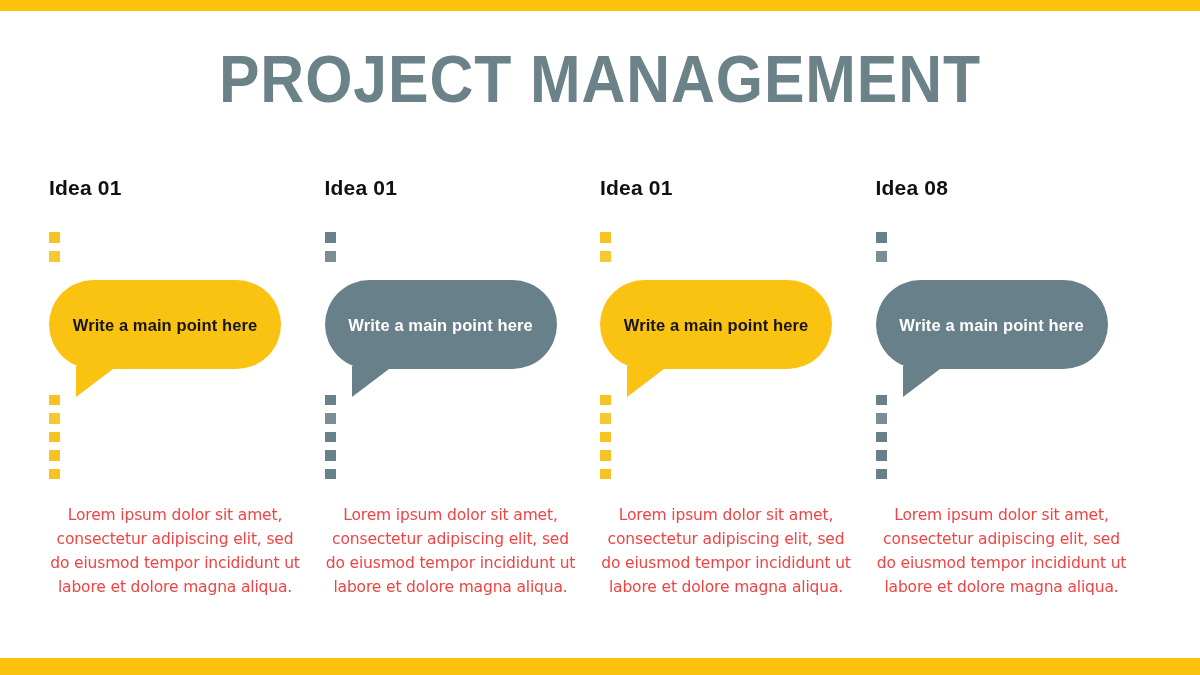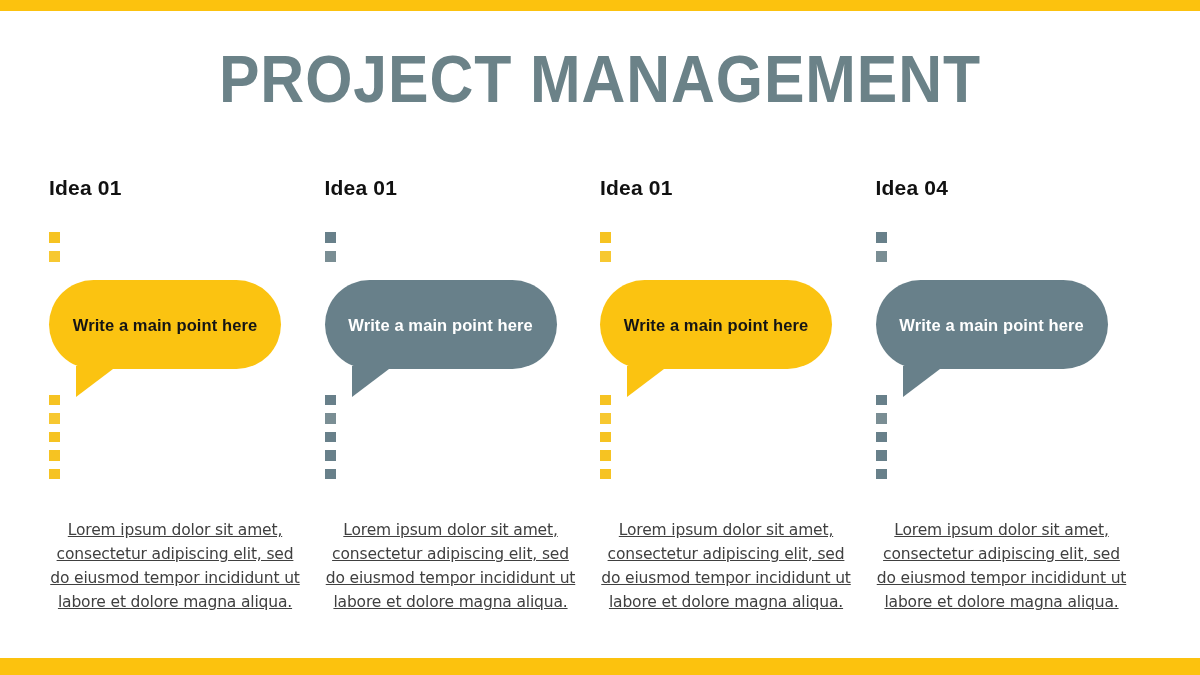--- a/index.html
+++ b/index.html
@@ -147,30 +147,29 @@
   .c-yellow .bubble { background: #FBC311; }
   .c-yellow .bubble-text { color: #151515; }
   .c-yellow .bubble-tail { border-color: transparent transparent transparent #FBC311; }
 
   .c-gray .bubble { background: #68808A; }
   .c-gray .bubble-text { color: #FFFFFF; }
   .c-gray .bubble-tail { border-color: transparent transparent transparent #68808A; }
 
   
   .body-text {
-    margin-top: 31px;
+    margin-top: 16px;
     width: 252px;
     text-align: center;
     font-size: 15.5px;
     line-height: 24px;
-    color: #404040;
+    color: #ef4444;
     font-family: "DejaVu Sans", "Liberation Sans", sans-serif;
     font-weight: normal;
     letter-spacing: -0.15px;
-    text-decoration: underline;
   }
 </style>
 </head>
 <body>
 
 <div class="slide">
 
   <div class="bar bar-top"></div>
 
   <div class="title">PROJECT MANAGEMENT</div>
@@ -237,21 +236,21 @@
         <span class="dot"></span>
         <span class="dot"></span>
         <span class="dot"></span>
         <span class="dot"></span>
         <span class="dot"></span>
       </div>
       <div class="body-text">Lorem ipsum dolor sit amet, consectetur adipiscing elit, sed do eiusmod tempor incididunt ut labore et dolore magna aliqua.</div>
     </div>
 
     <div class="col c-gray">
-      <div class="idea-label">Idea 04</div>
+      <div class="idea-label">Idea 08</div>
       <div class="dots dots-top">
         <span class="dot"></span>
         <span class="dot"></span>
       </div>
       <div class="bubble-wrap">
         <div class="bubble">
           <span class="bubble-text">Write a main point here</span>
         </div>
         <div class="bubble-tail"></div>
       </div>

